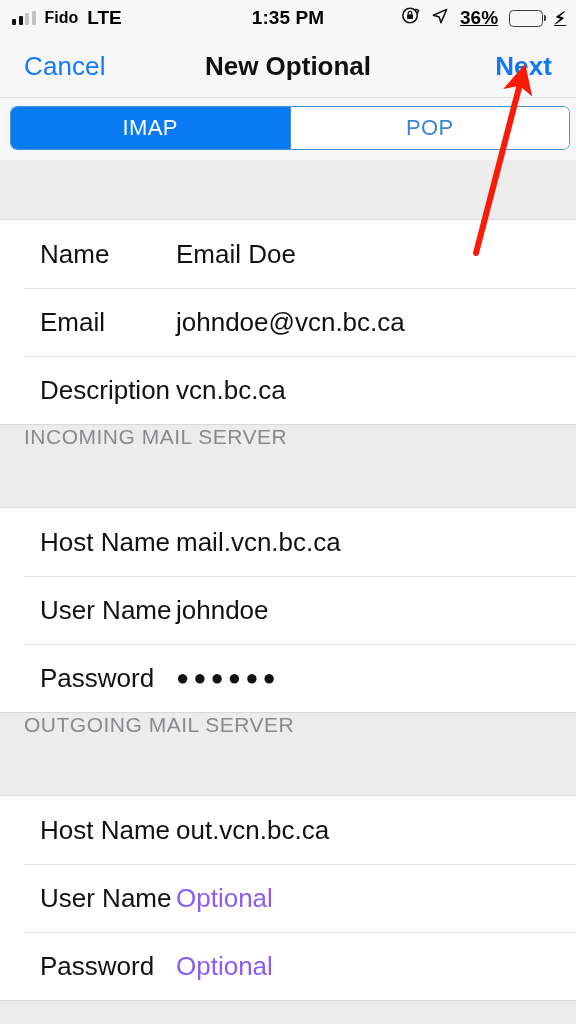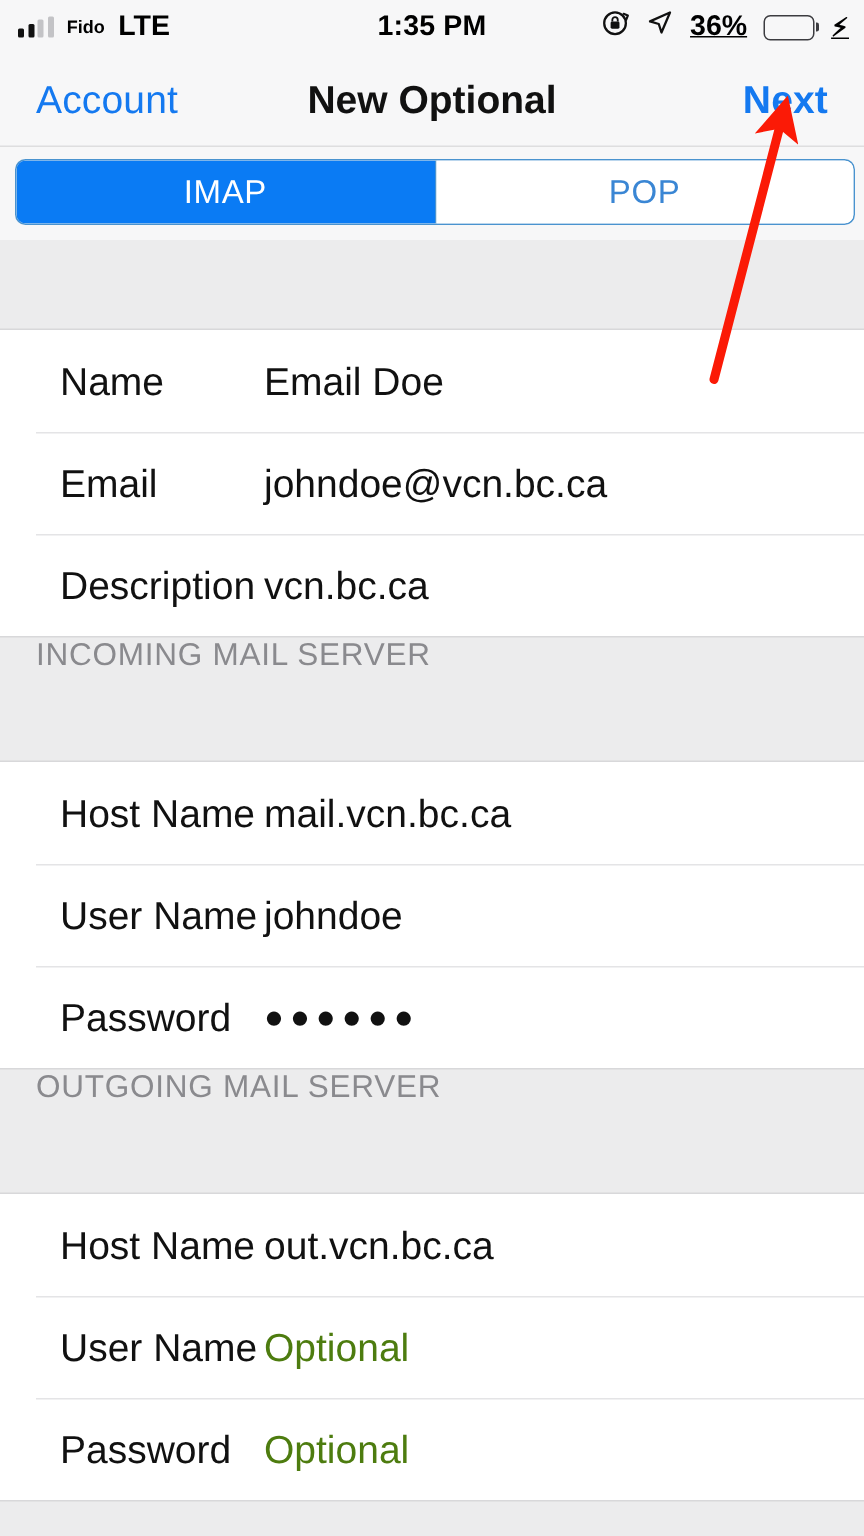--- a/index.html
+++ b/index.html
@@ -22,21 +22,21 @@
   .sb-left{ position:absolute; left:12px; display:flex; align-items:center; gap:9px; }
   .sb-center{ position:absolute; left:0; right:0; text-align:center; font-size:19px; font-weight:bold; letter-spacing:.1px;}
   .sb-right{ position:absolute; right:10px; display:flex; align-items:center; gap:11px;text-decoration:underline; }
   .bars{ display:flex; align-items:flex-end; gap:2.5px; height:14px; }
   .bars i{ display:block; width:4px; border-radius:1px; background:#c3c3c6; }
   .bars i.on{ background:#111; }
   .bars i:nth-child(1){ height:6px; }
   .bars i:nth-child(2){ height:9px; }
   .bars i:nth-child(3){ height:12px; }
   .bars i:nth-child(4){ height:14px; }
-  .carrier{ font-size:12px; font-weight:bold; }
+  .carrier{ font-size:16px; font-weight:bold; }
   .lte{ font-size:19px; font-weight:bold; }
   .pct{ font-size:19px; font-weight:bold; }
   .batt{
     position:relative; width:34px; height:17px;
     border:1.6px solid #3c3c40; border-radius:4.5px; padding:1.6px;
   }
   .batt::after{
     content:""; position:absolute; right:-4.4px; top:50%; transform:translateY(-50%);
     width:2.6px; height:6px; background:#3c3c40; border-radius:0 1.5px 1.5px 0;
   }
@@ -85,21 +85,21 @@
     height:68px; padding-left:40px;
   }
   .row + .row::before{
     content:""; position:absolute; top:0; left:24px; right:0; height:1px; background:#e4e4e6;
   }
   .row-label{ font-size:26px; color:#111; }
   .row-value{
     position:absolute; left:176px; font-size:26px; color:#111;
     white-space:nowrap;
   }
-  .row-value.ph{ color:#4d7c0f; }
+  .row-value.ph{ color:#8b5cf6; }
   .row-value.dots{ font-size:22px; letter-spacing:4px; }
 
   .sec-head{
     background:#ececed;
     border-top:1px solid #d8d8da;
     border-bottom:1px solid #d8d8da;
     height:84px; display:flex; align-items:flex-start;
     padding:0 0 0 24px;
   }
   .sec-head span{ font-size:21px; color:#8a8a8e; letter-spacing:.5px; }
@@ -142,21 +142,21 @@
       </span>
       <span class="pct">36%</span>
       <span class="batt">
         <span class="fill" id="battfill" style="width: 36%; background: rgb(76, 217, 100);"></span>
       </span>
       <span class="bolt">⚡︎</span>
     </div>
   </div>
 
   <div class="navbar">
-    <div class="nav-cancel">Account</div>
+    <div class="nav-cancel">Cancel</div>
     <div class="nav-title">New Optional</div>
     <div class="nav-next">Next</div>
   </div>
 
   <div class="seg-wrap">
     <div class="segmented">
       <div class="seg sel">IMAP</div>
       <div class="seg-div"></div>
       <div class="seg unsel">POP</div>
     </div>

